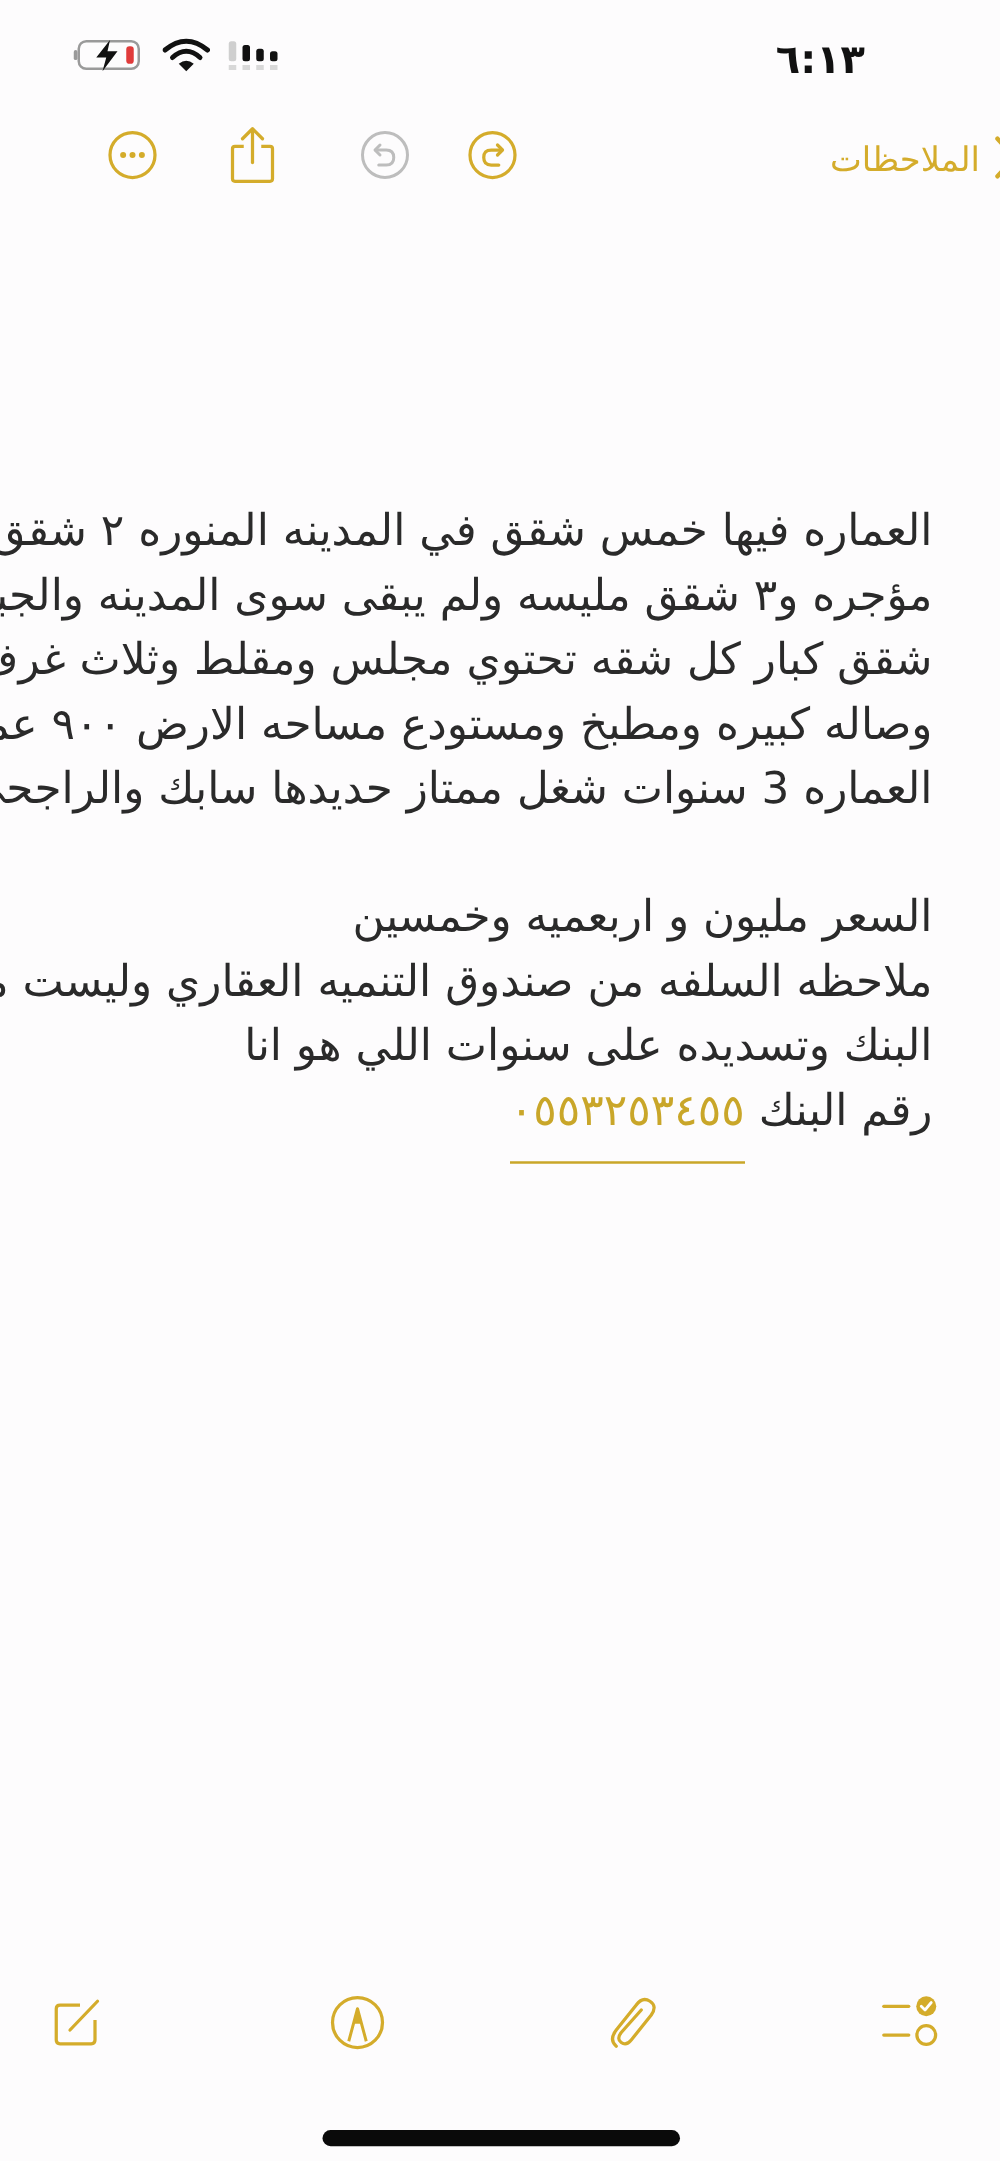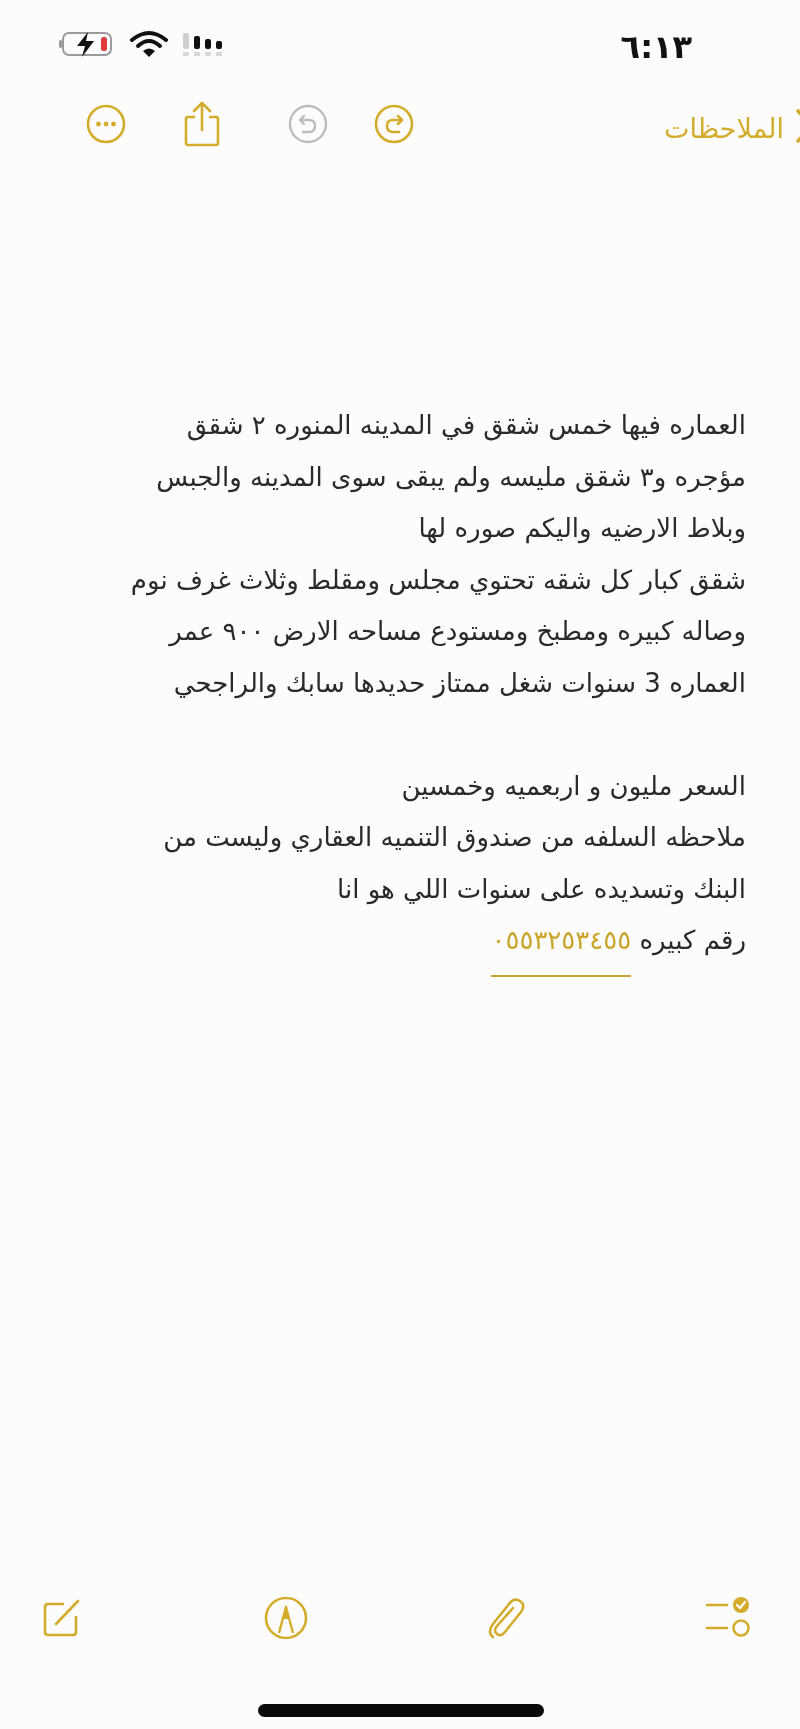--- a/index.html
+++ b/index.html
@@ -8,21 +8,21 @@
 
     .status-bar { position: absolute; top: 0; left: 0; width: 800px; height: 90px; }
     .status-time { position: absolute; right: 108px; top: 28px; font-size: 32px; font-weight: bold; color: #111; direction: rtl; }
     .status-icons { position: absolute; left: 58px; top: 30px; display: flex; align-items: center; gap: 14px; }
 
     .nav-bar { position: absolute; top: 98px; left: 0; width: 800px; height: 64px; margin-left: 40px; }
     .nav-btn { position: absolute; top: 6px; width: 44px; height: 44px; display: flex; align-items: center; justify-content: center; cursor: pointer; }
     .back-link { position: absolute; right: 24px; top: 10px; display: flex; align-items: center; gap: 10px; direction: rtl; cursor: pointer; }
     .back-label { font-size: 27px; color: #d4ac2b; font-family: "DejaVu Sans", sans-serif; }
 
-    .note-body { position: absolute; top: 400px; right: 54px; width: 700px; direction: rtl; text-align: right; font-size: 26px; line-height: 51.5px; color: #2a2a2a; }
+    .note-body { position: absolute; top: 400px; right: 54px; width: 700px; direction: rtl; text-align: right; font-size: 35px; line-height: 51.5px; color: #2a2a2a; }
     .note-line { display: block; white-space: nowrap; }
     .note-blank { display: block; height: 51.5px; }
     .phone-link { color: #c9a629; border-bottom: 2px solid #c9a629; padding-bottom: 20px; cursor: pointer; }
 
     .bottom-bar { position: absolute; top: 1590px; left: 0; width: 800px; height: 70px; }
     .bottom-btn { position: absolute; top: 0; width: 60px; height: 60px; display: flex; align-items: center; justify-content: center; cursor: pointer; }
 
     .home-indicator { position: absolute; left: 258px; top: 1704px; width: 286px; height: 13px; background: #0a0a0a; border-radius: 7px; }
   </style>
 </head>
@@ -105,29 +105,28 @@
         <path d="M4 3 L18 18 L4 33" fill="none" stroke="#d4ac2b" stroke-width="3.6" stroke-linecap="round" stroke-linejoin="round"></path>
       </svg>
     </span>
     <span class="back-label">الملاحظات</span>
   </div>
 </div>
 
 <div class="note-body">
   <span class="note-line">العماره فيها خمس شقق في  المدينه المنوره ٢  شقق</span>
   <span class="note-line">مؤجره  و٣ شقق مليسه  ولم يبقى سوى المدينه والجبس</span>
-  <span class="note-line">وبلاط الارضيه واليكم صوره لها</span>
   <span class="note-line">شقق كبار كل شقه تحتوي مجلس ومقلط وثلاث غرف نوم</span>
   <span class="note-line">وصاله كبيره ومطبخ ومستودع مساحه الارض ٩٠٠ عمر</span>
   <span class="note-line">العماره 3 سنوات شغل ممتاز حديدها سابك والراجحي</span>
   <span class="note-blank"></span>
   <span class="note-line">السعر مليون و اربعميه وخمسين</span>
   <span class="note-line"> ملاحظه السلفه من صندوق التنميه العقاري وليست من</span>
   <span class="note-line">البنك وتسديده على سنوات اللي هو انا</span>
-  <span class="note-line"><span>رقم كبيره </span><span class="phone-link">٠٥٥٣٢٥٣٤٥٥</span></span>
+  <span class="note-line"><span>رقم البنك </span><span class="phone-link">٠٥٥٣٢٥٣٤٥٥</span></span>
 </div>
 
 <div class="bottom-bar">
   <div class="bottom-btn" style="left:32px;">
     <span>
       <svg width="44" height="44" viewBox="0 0 44 44">
         <path d="M24 8 L8 8 Q5 8 5 11 L5 36 Q5 39 8 39 L33 39 Q36 39 36 36 L36 20" fill="none" stroke="#d4ac2b" stroke-width="2.6" stroke-linejoin="round"></path>
         <path d="M16 28 L38 5" stroke="#d4ac2b" stroke-width="2.6" stroke-linecap="round"></path>
       </svg>
     </span>

